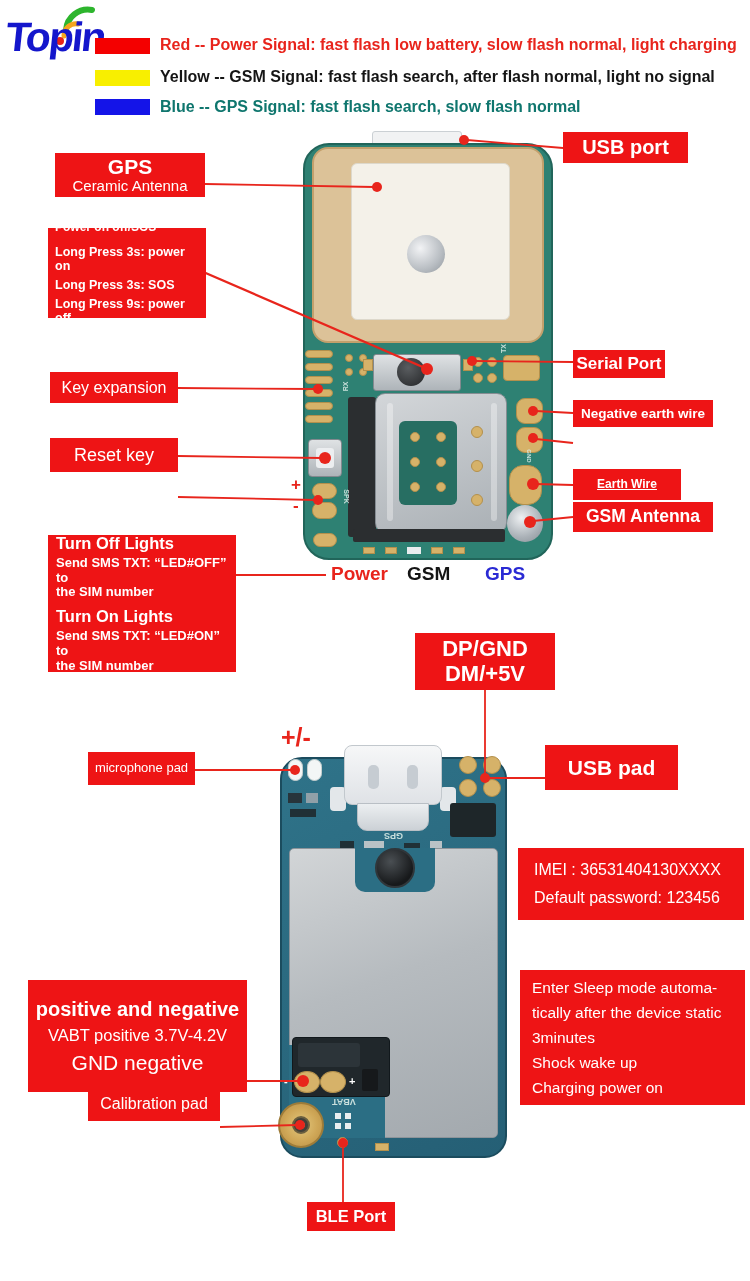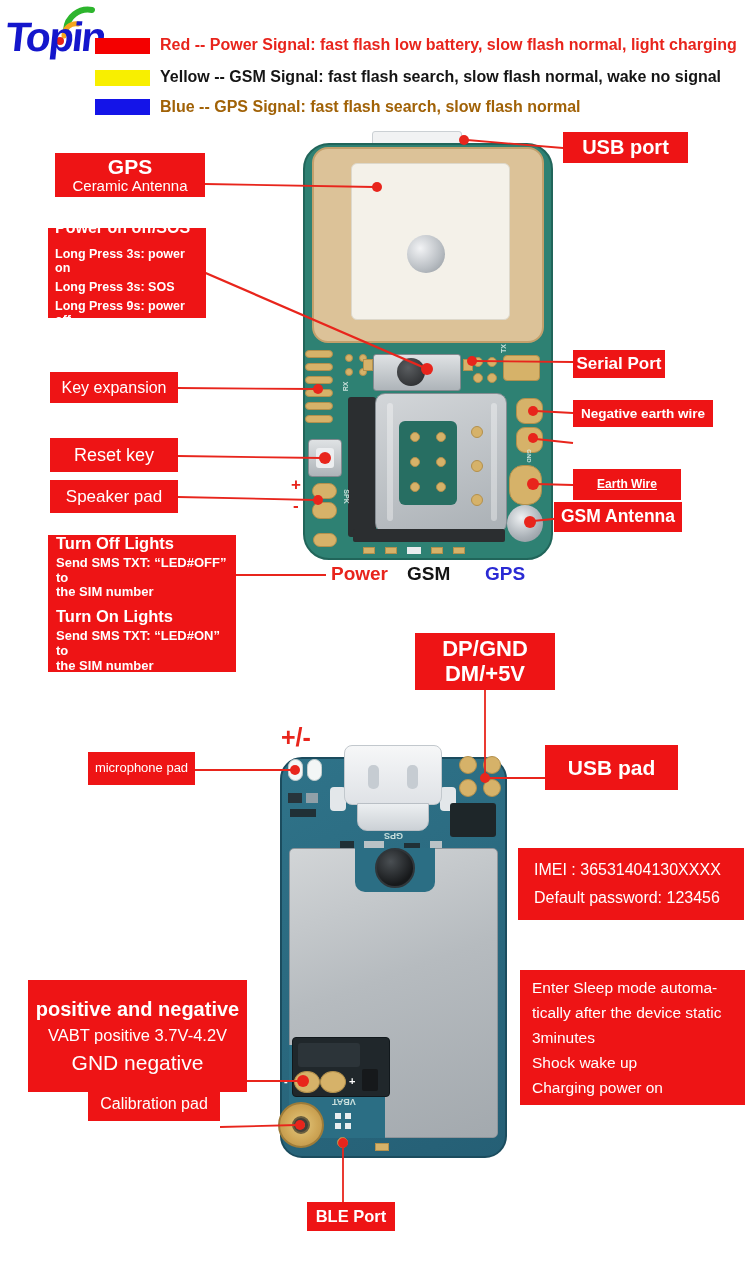--- a/index.html
+++ b/index.html
@@ -12,21 +12,21 @@
   .rbox.lft{align-items:flex-start;text-align:left;}
   .b{font-weight:700;}
   
   .swatch{position:absolute;width:55px;height:16px;}
   .sw-red{background:#f40000;}
   .sw-yellow{background:#f8ef00;}
   .sw-blue{background:#1414e8;}
   .legend-text{position:absolute;font-size:16px;font-weight:700;white-space:nowrap;}
   .lt-red{color:#e8241c;}
   .lt-black{color:#151515;}
-  .lt-blue{color:#a16207;}
+  .lt-blue{color:#0f766e;}
   
   .logo-text{position:absolute;left:6px;top:14px;font-size:41px;font-weight:800;color:#1416cc;
              letter-spacing:-2px;transform:skewX(-6deg);}
   
   .board-front-body{position:absolute;left:0;top:12px;width:250px;height:417px;background:#2e8173;
         border:2px solid #21655a;border-radius:26px;box-sizing:border-box;}
   .board-back-body{position:absolute;left:0;top:12px;width:227px;height:401px;
         background:linear-gradient(150deg,#2f7389,#255f75);border:2px solid #1b4c5e;border-radius:22px;box-sizing:border-box;}
   .gold{background:#d6b269;border:1px solid #b3904c;box-sizing:border-box;}
   .silver{background:linear-gradient(#dfe2e4,#aeb4b9);border:1px solid #83898f;box-sizing:border-box;}
@@ -44,21 +44,21 @@
       <path d="M18 30 A22 22 0 0 1 44 10" stroke="#2db52d" stroke-width="6" fill="none" stroke-linecap="round"></path>
       <path d="M16 36 A12 12 0 0 1 30 24" stroke="#f5a51d" stroke-width="5" fill="none" stroke-linecap="round"></path>
       <circle cx="12" cy="41" r="4" fill="#e82318"></circle>
     </svg>
     <span class="logo-text">Topin</span>
   </div>
 
   <div class="swatch sw-red" style="left:95px;top:38px;"></div>
   <div class="legend-text lt-red" style="left:160px;top:36px;">Red -- Power Signal: fast flash low battery, slow flash normal, light charging</div>
   <div class="swatch sw-yellow" style="left:95px;top:70px;"></div>
-  <div class="legend-text lt-black" style="left:160px;top:68px;">Yellow -- GSM Signal: fast flash search, slow flash normal, wake no signal</div>
+  <div class="legend-text lt-black" style="left:160px;top:68px;">Yellow -- GSM Signal: fast flash search, after flash normal, light no signal</div>
   <div class="swatch sw-blue" style="left:95px;top:99px;"></div>
   <div class="legend-text lt-blue" style="left:160px;top:98px;">Blue -- GPS Signal: fast flash search, slow flash normal</div>
 
   <div class="abs" style="left:303px;top:131px;width:250px;height:430px;">
     <div class="abs" style="left:69px;top:0;width:88px;height:16px;background:#f1f2f3;border:1px solid #cbd0d4;border-radius:3px;"></div>
     <div class="board-front-body"></div>
     <div class="abs gold" style="left:224px;top:26px;width:13px;height:13px;border-radius:50%;"></div>
 
     <div class="abs" style="left:9px;top:16px;width:232px;height:196px;background:#dcc298;border:2px solid #c3a06c;border-radius:16px;box-sizing:border-box;"></div>
     <div class="abs" style="left:48px;top:32px;width:157px;height:155px;background:#f4f1e9;border:1px solid #ddd8cb;border-radius:6px;"></div>
@@ -220,54 +220,51 @@
   <div class="rbox" style="left:55px;top:153px;width:150px;height:44px;">
     <span class="b" style="font-size:21px;">GPS</span>
     <span style="font-size:15px;">Ceramic Antenna</span>
   </div>
 
   <div class="rbox" style="left:563px;top:132px;width:125px;height:31px;">
     <span class="b" style="font-size:20px;">USB port</span>
   </div>
 
   <div class="rbox lft" style="left:48px;top:228px;width:158px;height:90px;padding:5px 7px;">
-    <span class="b" style="font-size:16px;margin-bottom:10px;">Power on off/SOS</span>
+    <span class="b" style="font-size:12px;margin-bottom:10px;">Power on off/SOS</span>
     <span class="b" style="font-size:12.5px;margin-bottom:5px;">Long Press 3s: power on</span>
     <span class="b" style="font-size:12.5px;margin-bottom:5px;">Long Press 3s: SOS</span>
     <span class="b" style="font-size:12.5px;">Long Press 9s: power off</span>
   </div>
 
   <div class="rbox" style="left:573px;top:350px;width:92px;height:28px;">
     <span class="b" style="font-size:17px;">Serial Port</span>
   </div>
 
   <div class="rbox" style="left:573px;top:400px;width:140px;height:27px;">
     <span class="b" style="font-size:13.5px;">Negative earth wire</span>
   </div>
 
 
   <div class="rbox" style="left:573px;top:469px;width:108px;height:31px;">
     <span class="b" style="font-size:12px;text-decoration:underline;">Earth Wire</span>
   </div>
 
-  <div class="rbox" style="left:554px;top:502px;width:128px;height:30px;">
+  <div class="rbox" style="left:573px;top:502px;width:140px;height:30px;">
     <span class="b" style="font-size:17.5px;">GSM Antenna</span>
   </div>
 
   <div class="rbox" style="left:50px;top:372px;width:128px;height:31px;">
     <span style="font-size:16px;">Key expansion</span>
   </div>
 
   <div class="rbox" style="left:50px;top:438px;width:128px;height:34px;">
     <span style="font-size:18px;">Reset key</span>
   </div>
 
-  <div class="rbox" style="left:50px;top:480px;width:128px;height:33px;">
-    <span style="font-size:17px;">Speaker pad</span>
-  </div>
   <span class="abs" style="left:291px;top:475px;color:#e8251c;font-size:17px;font-weight:700;">+</span>
   <span class="abs" style="left:293px;top:496px;color:#e8251c;font-size:17px;font-weight:700;">-</span>
 
   <div class="rbox lft" style="left:48px;top:535px;width:188px;height:137px;padding:8px 8px;">
     <span class="b" style="font-size:16.5px;margin-bottom:4px;">Turn Off Lights</span>
     <span class="b" style="font-size:13px;">Send SMS TXT: “LED#OFF” to</span>
     <span class="b" style="font-size:13px;margin-bottom:7px;">the SIM number</span>
     <span class="b" style="font-size:16.5px;margin-bottom:4px;">Turn On Lights</span>
     <span class="b" style="font-size:13px;">Send SMS TXT: “LED#ON” to</span>
     <span class="b" style="font-size:13px;">the SIM number</span>

